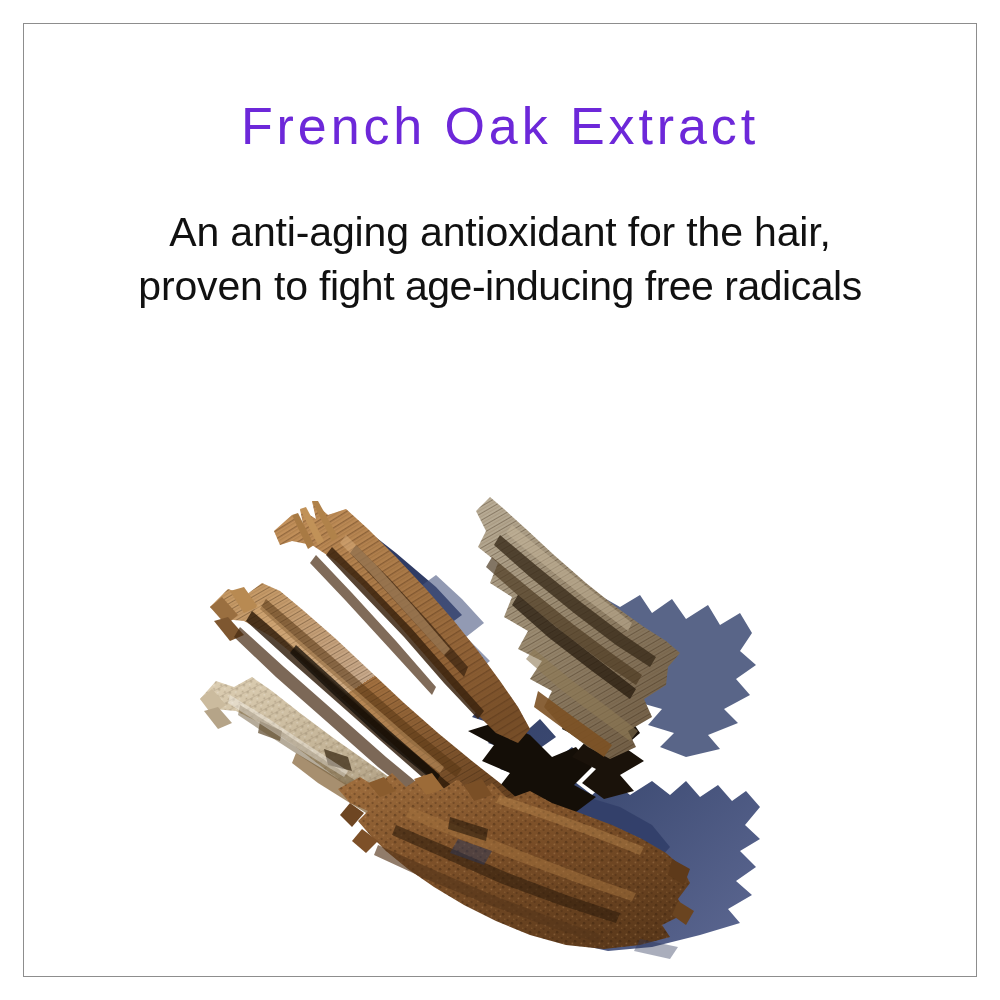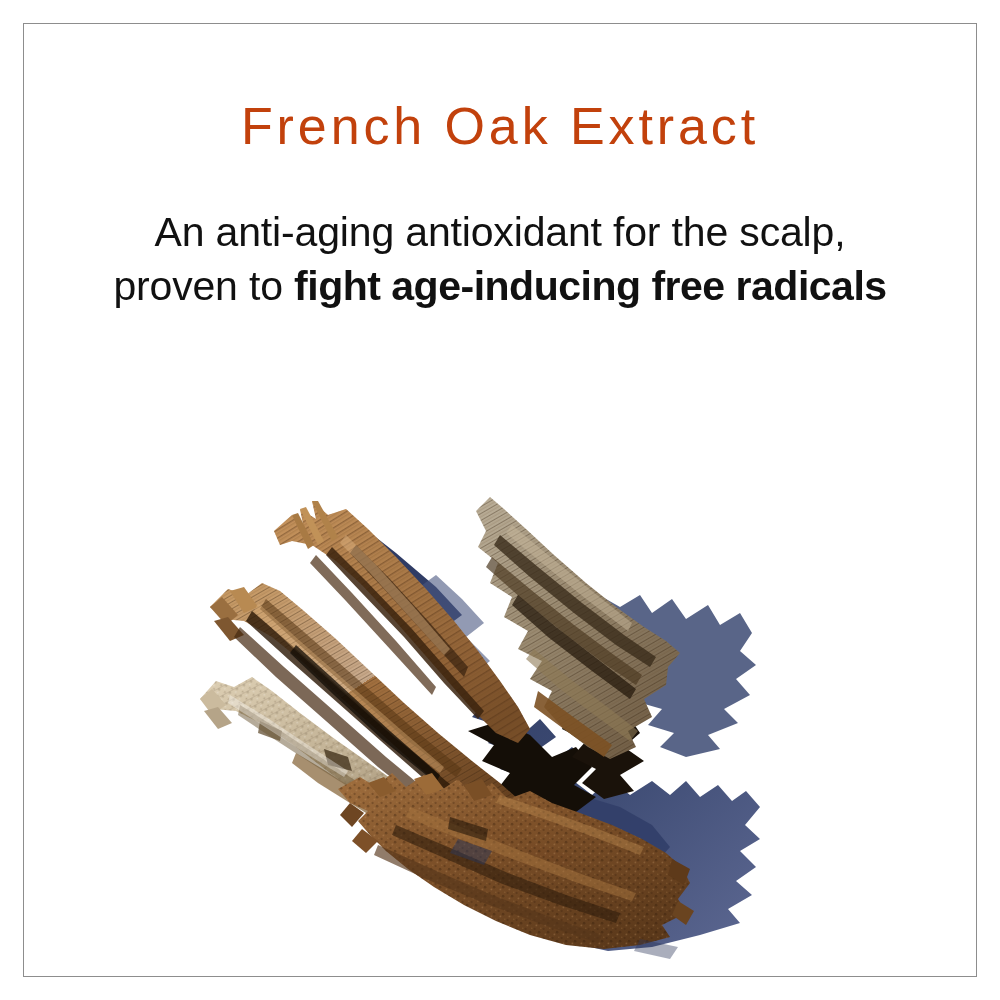--- a/index.html
+++ b/index.html
@@ -52,45 +52,45 @@
     font-weight: 400;
     letter-spacing: -0.004em;
     color: #111111;
     line-height: 1.32;
   }
   .body-copy .ln {
     display: block;
     white-space: nowrap;
   }
   .body-copy b {
-    font-weight: 700;
+    font-weight: 400;
     letter-spacing: -0.012em;
   }
 
   
   .photo {
     position: absolute;
     left: 200px;
     top: 495px;
     width: 620px;
     height: 470px;
   }
   .photo svg { display: block; width: 100%; height: 100%; }
 </style>
 </head>
 <body>
 
 <div class="card" style="background: rgb(255, 255, 255);">
 
   <div class="card-border" style="border-color: rgb(141, 141, 141);"></div>
 
-  <div class="title" style="color: #c2410c;">French Oak Extract</div>
+  <div class="title" style="color: #6d28d9;">French Oak Extract</div>
 
   <div class="body-copy" style="color: rgb(17, 17, 17);">
-    <span class="ln"><span>An anti-aging antioxidant for the scalp,</span></span>
+    <span class="ln"><span>An anti-aging antioxidant for the hair,</span></span>
     <span class="ln"><span>proven to </span><b>fight age-inducing free radicals</b></span>
   </div>
 
   <div class="photo">
     <svg viewBox="0 0 620 470" xmlns="http://www.w3.org/2000/svg">
       <defs>
 
         <pattern id="grainA" width="7" height="7" patternUnits="userSpaceOnUse" patternTransform="rotate(-32)">
           <rect width="7" height="7" fill="#a9764334"></rect>
           <rect x="0" y="0" width="7" height="1.4" fill="#4e2f1566"></rect>

